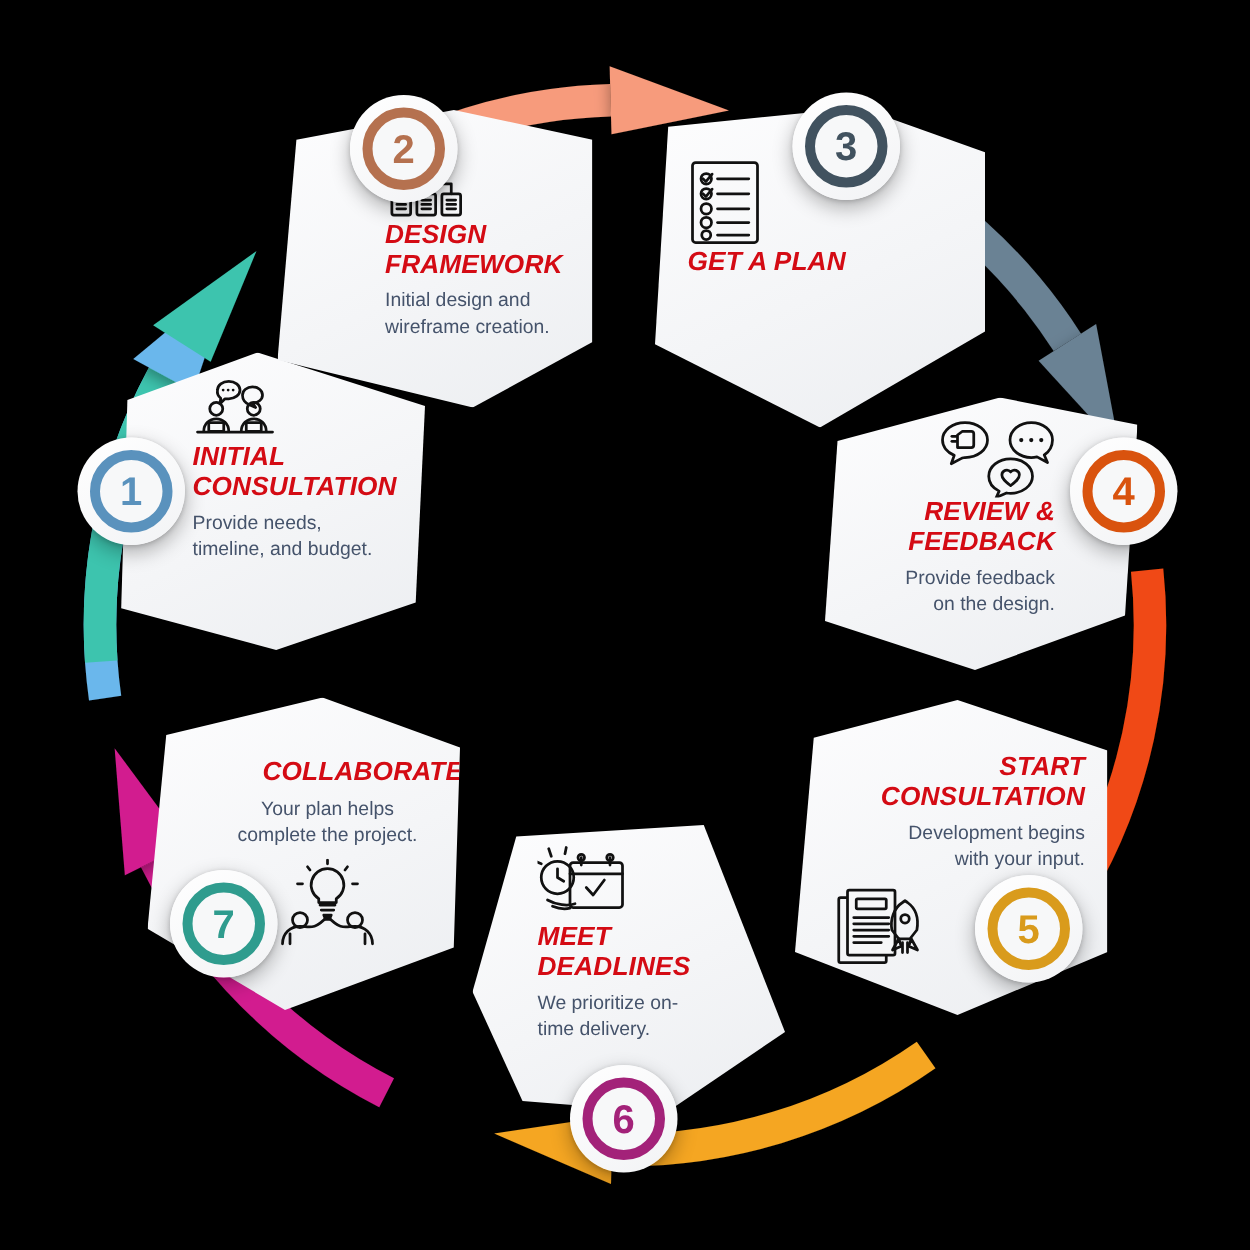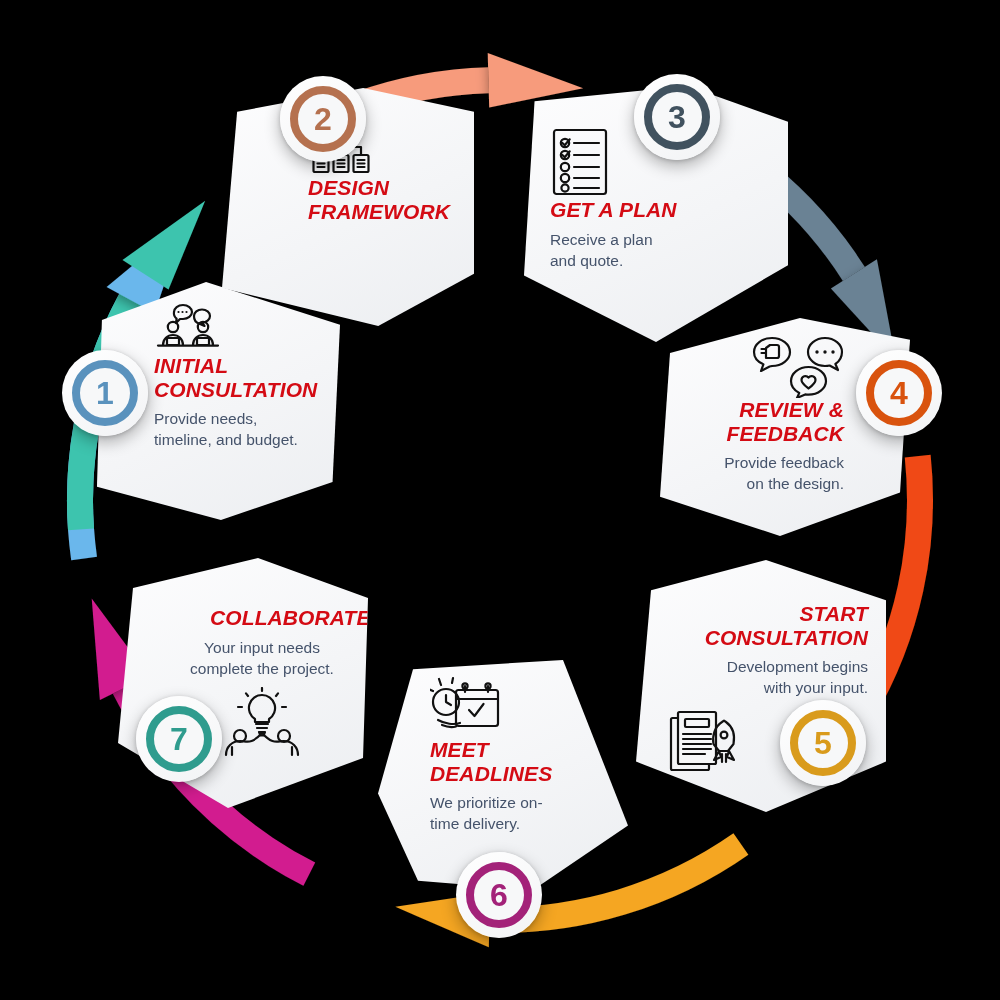--- a/index.html
+++ b/index.html
@@ -172,20 +172,21 @@
           <line x1="33" y1="35" x2="33" y2="43"></line>
           <rect x="5.5" y="43" width="15" height="17" rx="1.6"></rect>
           <rect x="25.5" y="43" width="15" height="17" rx="1.6"></rect>
           <rect x="45.5" y="43" width="15" height="17" rx="1.6"></rect>
           <path d="M9.5 48h7M9.5 51.5h7M9.5 55h7"></path>
           <path d="M29.5 48h7M29.5 51.5h7M29.5 55h7"></path>
           <path d="M49.5 48h7M49.5 51.5h7M49.5 55h7"></path>
         </svg>
       </span>
       <div class="title"><span>DESIGN</span><br><span>FRAMEWORK</span></div>
+      <div class="desc"><span>Initial design and</span><br><span>wireframe creation.</span></div>
     </div>
 
     <div class="step s3">
       <span class="ico">
         <svg width="60" height="72" viewBox="0 0 60 72" stroke="#111" stroke-width="2.2" fill="none" stroke-linecap="round" stroke-linejoin="round">
           <rect x="4" y="4" width="52" height="64" rx="2.5"></rect>
           <circle cx="15" cy="17" r="4.2"></circle>
             <path d="M12.4 17l2.3 2.3 5-6"></path>
           <circle cx="15" cy="29" r="4.2"></circle>
             <path d="M12.4 29l2.3 2.3 5-6"></path>
@@ -193,21 +194,20 @@
           <circle cx="15" cy="52" r="4.2"></circle>
           <circle cx="15" cy="62" r="3.6"></circle>
           <line x1="24" y1="17" x2="49" y2="17"></line>
           <line x1="24" y1="29" x2="49" y2="29"></line>
           <line x1="24" y1="41" x2="49" y2="41"></line>
           <line x1="24" y1="52" x2="49" y2="52"></line>
           <line x1="24" y1="62" x2="49" y2="62"></line>
         </svg>
       </span>
       <div class="title"><span>GET A PLAN</span></div>
-      <div class="desc"><span>Receive a plan</span><br><span>and quote.</span></div>
     </div>
 
     <div class="step s4">
       <span class="ico">
         <svg width="92" height="62" viewBox="0 0 92 62" stroke="#111" stroke-width="2.2" fill="none" stroke-linecap="round" stroke-linejoin="round">
           <path d="M38 16c0-7.7-8-14-18-14S2 8.3 2 16c0 5.3 3.8 9.9 9.4 12.3L9 35l8.6-4.5A24 24 0 0 0 20 30c10 0 18-6.3 18-14z"></path>
           <path d="M14 22V12l4-3h7a2 2 0 0 1 2 2v9a2 2 0 0 1-2 2h-11z"></path>
           <line x1="9.5" y1="13" x2="13" y2="13"></line>
             <line x1="9.5" y1="17" x2="13" y2="17"></line>
           <path d="M90 16c0-7.7-7.6-14-17-14s-17 6.3-17 14 7.6 14 17 14a23 23 0 0 0 4.6-.5L86 34l-2.6-6A14.7 14.7 0 0 0 90 16z"></path>
@@ -254,21 +254,21 @@
           <path d="M8 44c7 4 16 5 22 3"></path>
           <path d="M12 49c5 2 10 2.5 14 1.5"></path>
         </svg>
       </span>
       <div class="title"><span>MEET</span><br><span>DEADLINES</span></div>
       <div class="desc"><span>We prioritize on-</span><br><span>time delivery.</span></div>
     </div>
 
     <div class="step s7">
       <div class="title" style="text-align:right;margin-left:36px;"><span>COLLABORATE</span></div>
-      <div class="desc" style="text-align:center;"><span>Your input needs</span><br><span>complete the project.</span></div>
+      <div class="desc" style="text-align:center;"><span>Your plan helps</span><br><span>complete the project.</span></div>
       <span class="ico" style="margin:8px auto 0 auto;width:80px;">
         <svg width="80" height="72" viewBox="0 0 80 72" stroke="#111" stroke-width="2.2" fill="none" stroke-linecap="round" stroke-linejoin="round">
           <path d="M40 4v-3M26 9l-2-2.6M54 9l2-2.6M20 20h-4M60 20h4"></path>
           <path d="M40 8a13 13 0 0 0-7 24v3h14v-3a13 13 0 0 0-7-24z"></path>
           <path d="M34 37h12M35 41h10"></path>
           <path d="M37 45h6l-1.5 3.5h-3z"></path>
           <circle cx="18" cy="49" r="6"></circle>
           <circle cx="62" cy="49" r="6"></circle>
           <path d="M4 68c0-8 6-14 14-14 7 0 11 4 22 -8"></path>
           <path d="M76 68c0-8-6-14-14-14-7 0-11 4-22 -8"></path>

